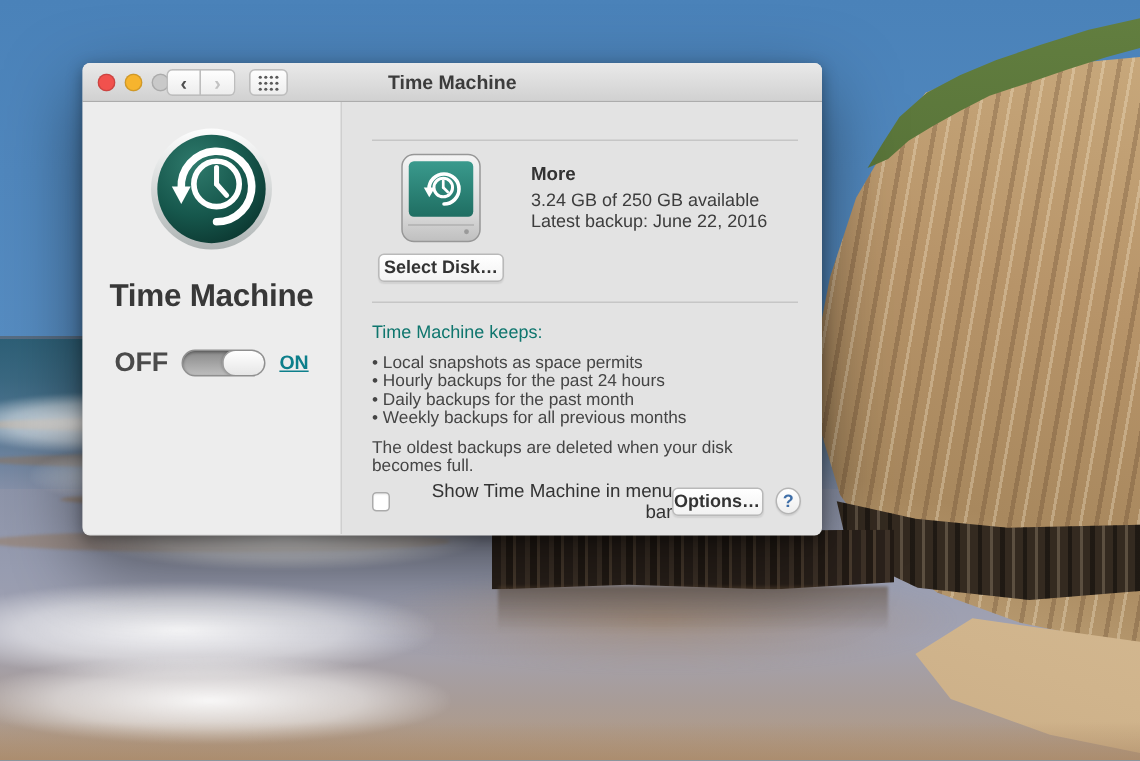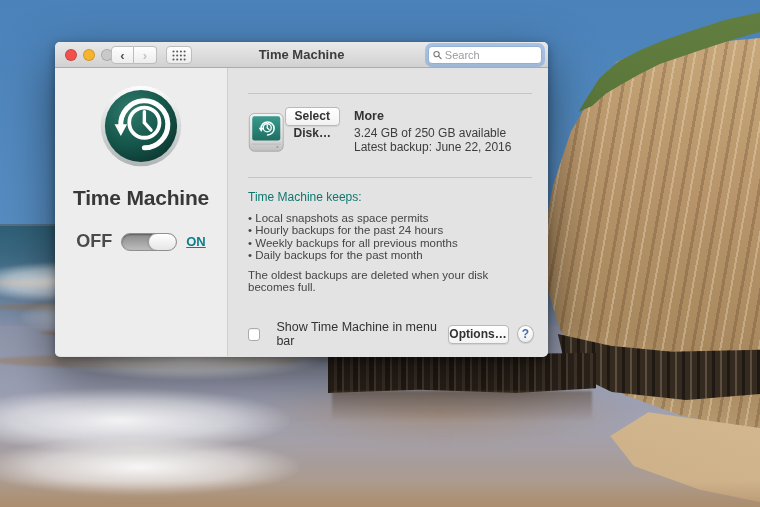--- a/index.html
+++ b/index.html
@@ -93,40 +93,40 @@
     box-shadow:inset 0 1px 2px rgba(0,0,0,.35); }
   .toggle-knob { position:absolute; right:-1px; top:-1px; width:29px; height:18px; border-radius:9px;
     background:linear-gradient(180deg,#ffffff,#e6e6e6); border:1px solid #9b9b9b;
     box-shadow:0 0 2px rgba(0,0,0,.25); }
 
   .sep { height:1px; background:#c6c6c6; }
   .sep1 { margin-top:25px; }
   .sep2 { margin-top:13px; }
 
   .disk-row { margin-top:8px; display:flex; }
-  .disk-col { width:92px; display:flex; }
+  .disk-col { width:92px; display:flex; flex-direction:column; align-items:center; }
   .disk-icon { width:56px; height:62px; }
   .select-disk-btn { margin-top:5px; width:84px; height:19px; background:linear-gradient(180deg,#ffffff,#f2f2f2);
     border:1px solid #b9b9b9; border-radius:4px; font-size:12px; font-weight:bold; color:#333;
     font-family:"Liberation Sans", sans-serif; line-height:17px; text-align:center;
     box-shadow:0 1px 1px rgba(0,0,0,.08); }
   .disk-info { margin-left:14px; padding-top:7px; }
   .disk-name { font-size:12.5px; font-weight:bold; color:#333; margin-bottom:3px; }
   .disk-line { font-size:12px; color:#3d3d3d; line-height:14.4px; }
 
   .keeps-heading { margin-top:12px; font-size:12px; color:#0f766e; }
   .keeps-list { margin-top:8px; list-style:none; }
   .keeps-list li { font-size:11.5px; color:#454545; line-height:12.4px; }
   .keeps-list li::before { content:"•\00a0 "; }
   .keeps-footnote { margin-top:7px; font-size:11.5px; color:#454545; }
 
   .footer-row { position:absolute; left:20px; right:14px; bottom:8px; display:flex; align-items:center; }
   .checkbox { width:13px; height:13px; background:#fff; border:1px solid #ababab; border-radius:3px;
     box-shadow:inset 0 1px 1px rgba(0,0,0,.06); }
-  .checkbox-label { margin-left:16px; font-size:12.5px; color:#333; }
+  .checkbox-label { margin-left:16px; font-size:12.5px; color:#333;text-align:right; }
   .footer-spacer { flex:1; }
   .options-btn { width:64px; height:19px; background:linear-gradient(180deg,#ffffff,#f2f2f2);
     border:1px solid #b9b9b9; border-radius:4px; font-size:12px; font-weight:bold; color:#333;
     font-family:"Liberation Sans", sans-serif; line-height:17px; text-align:left;
     box-shadow:0 1px 1px rgba(0,0,0,.08); }
   .help-btn { margin-left:8px; width:18px; height:18px; border-radius:50%;
     background:linear-gradient(180deg,#ffffff,#eeeeee); border:1px solid #b5b5b5;
     font-size:12px; font-weight:bold; color:#3f6fa8; text-align:center; line-height:16px;
     box-shadow:0 1px 1px rgba(0,0,0,.1); }
 </style>
@@ -180,27 +180,20 @@
             <circle cx="8.9" cy="5.5" r="1.05"></circle>
             <circle cx="12.6" cy="5.5" r="1.05"></circle>
           <circle cx="1.5" cy="9.5" r="1.05"></circle>
             <circle cx="5.2" cy="9.5" r="1.05"></circle>
             <circle cx="8.9" cy="9.5" r="1.05"></circle>
             <circle cx="12.6" cy="9.5" r="1.05"></circle>
         </g>
       </svg>
     </div>
     <div class="win-title">Time Machine</div>
-    <div class="search-field">
-      <svg width="10" height="10" viewBox="0 0 10 10">
-        <circle cx="4" cy="4" r="3" fill="none" stroke="#7b7b80" stroke-width="1.3"></circle>
-        <line x1="6.3" y1="6.3" x2="9.2" y2="9.2" stroke="#7b7b80" stroke-width="1.3" stroke-linecap="round"></line>
-      </svg>
-      <input type="text" placeholder="Search" style="">
-    </div>
   </div>
 
   <div class="win-body">
     <div class="left-panel">
       <svg class="tm-icon" viewBox="0 0 100 100">
         <defs>
           <linearGradient id="tmRing" x1="0" y1="0" x2="0" y2="1">
             <stop offset="0%" stop-color="#fdfdfd"></stop>
               <stop offset="100%" stop-color="#aeb4b4"></stop>
           </linearGradient>
@@ -263,22 +256,22 @@
           <div class="disk-line">Latest backup: June 22, 2016</div>
         </div>
       </div>
 
       <div class="sep sep2"></div>
 
       <div class="keeps-heading">Time Machine keeps:</div>
       <ul class="keeps-list">
         <li>Local snapshots as space permits</li>
         <li>Hourly backups for the past 24 hours</li>
+        <li>Daily backups for the past month</li>
         <li>Weekly backups for all previous months</li>
-        <li>Daily backups for the past month</li>
       </ul>
       <div class="keeps-footnote">The oldest backups are deleted when your disk becomes full.</div>
 
       <div class="footer-row">
         <div class="checkbox"></div>
         <span class="checkbox-label">Show Time Machine in menu bar</span>
         <div class="footer-spacer"></div>
         <button class="options-btn">Options…</button>
         <button class="help-btn">?</button>
       </div>

